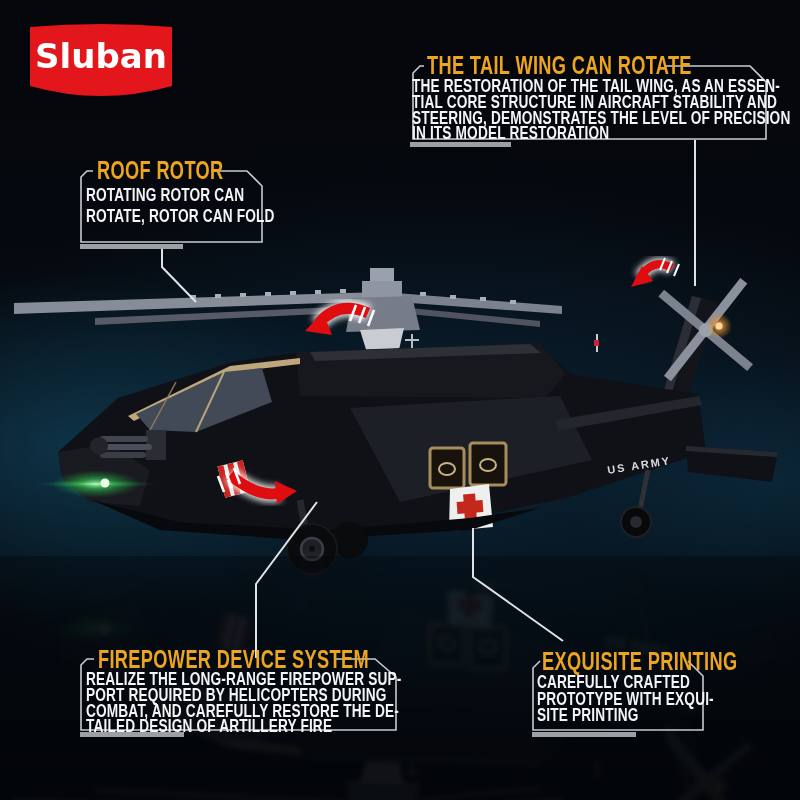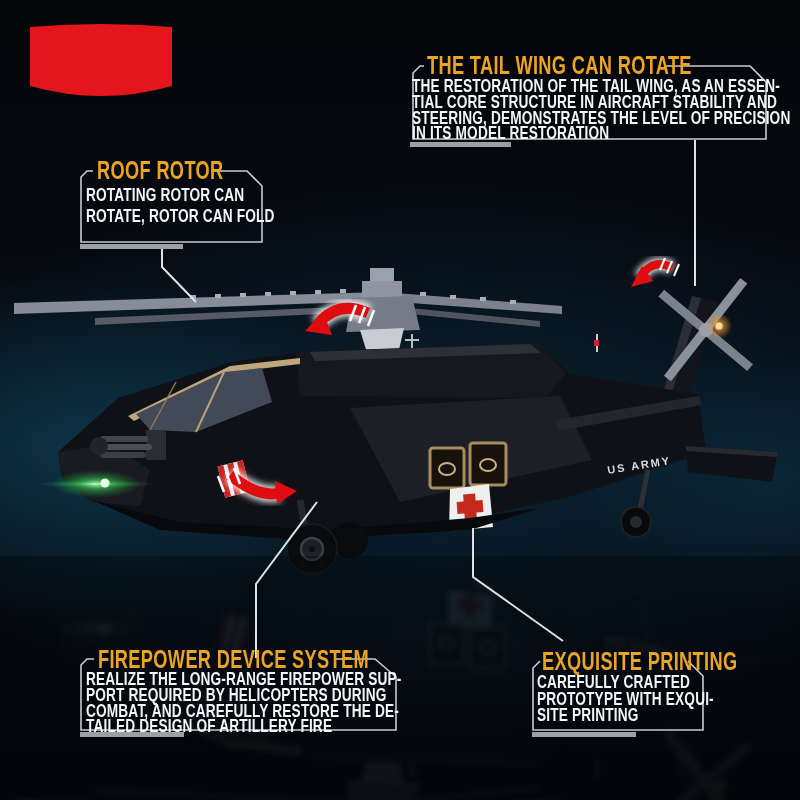--- a/index.html
+++ b/index.html
@@ -222,20 +222,21 @@
       <path d="M230,475 Q258,498 280,493" stroke="#e00d10" stroke-width="11" fill="none"></path>
       <polygon points="297,491 275,481 277,504" fill="#e00d10"></polygon>
       <g stroke="#fff" stroke-width="2.5">
         <path d="M234,468 L240,484"></path>
           <path d="M226,472 L232,488"></path>
           <path d="M218,476 L224,492"></path>
       </g>
     </g>
   </svg>
 
+  <div class="logo-text">Sluban</div>
 
   <div>
     <div class="co-title" style="left:427px;top:52px;">THE TAIL WING CAN ROTATE</div>
     <div class="co-body" style="left:412px;top:78px;">
       <div>THE RESTORATION OF THE TAIL WING, AS AN ESSEN-</div>
       <div>TIAL CORE STRUCTURE IN AIRCRAFT STABILITY AND</div>
       <div>STEERING, DEMONSTRATES THE LEVEL OF PRECISION</div>
       <div>IN ITS MODEL RESTORATION</div>
     </div>
   </div>

